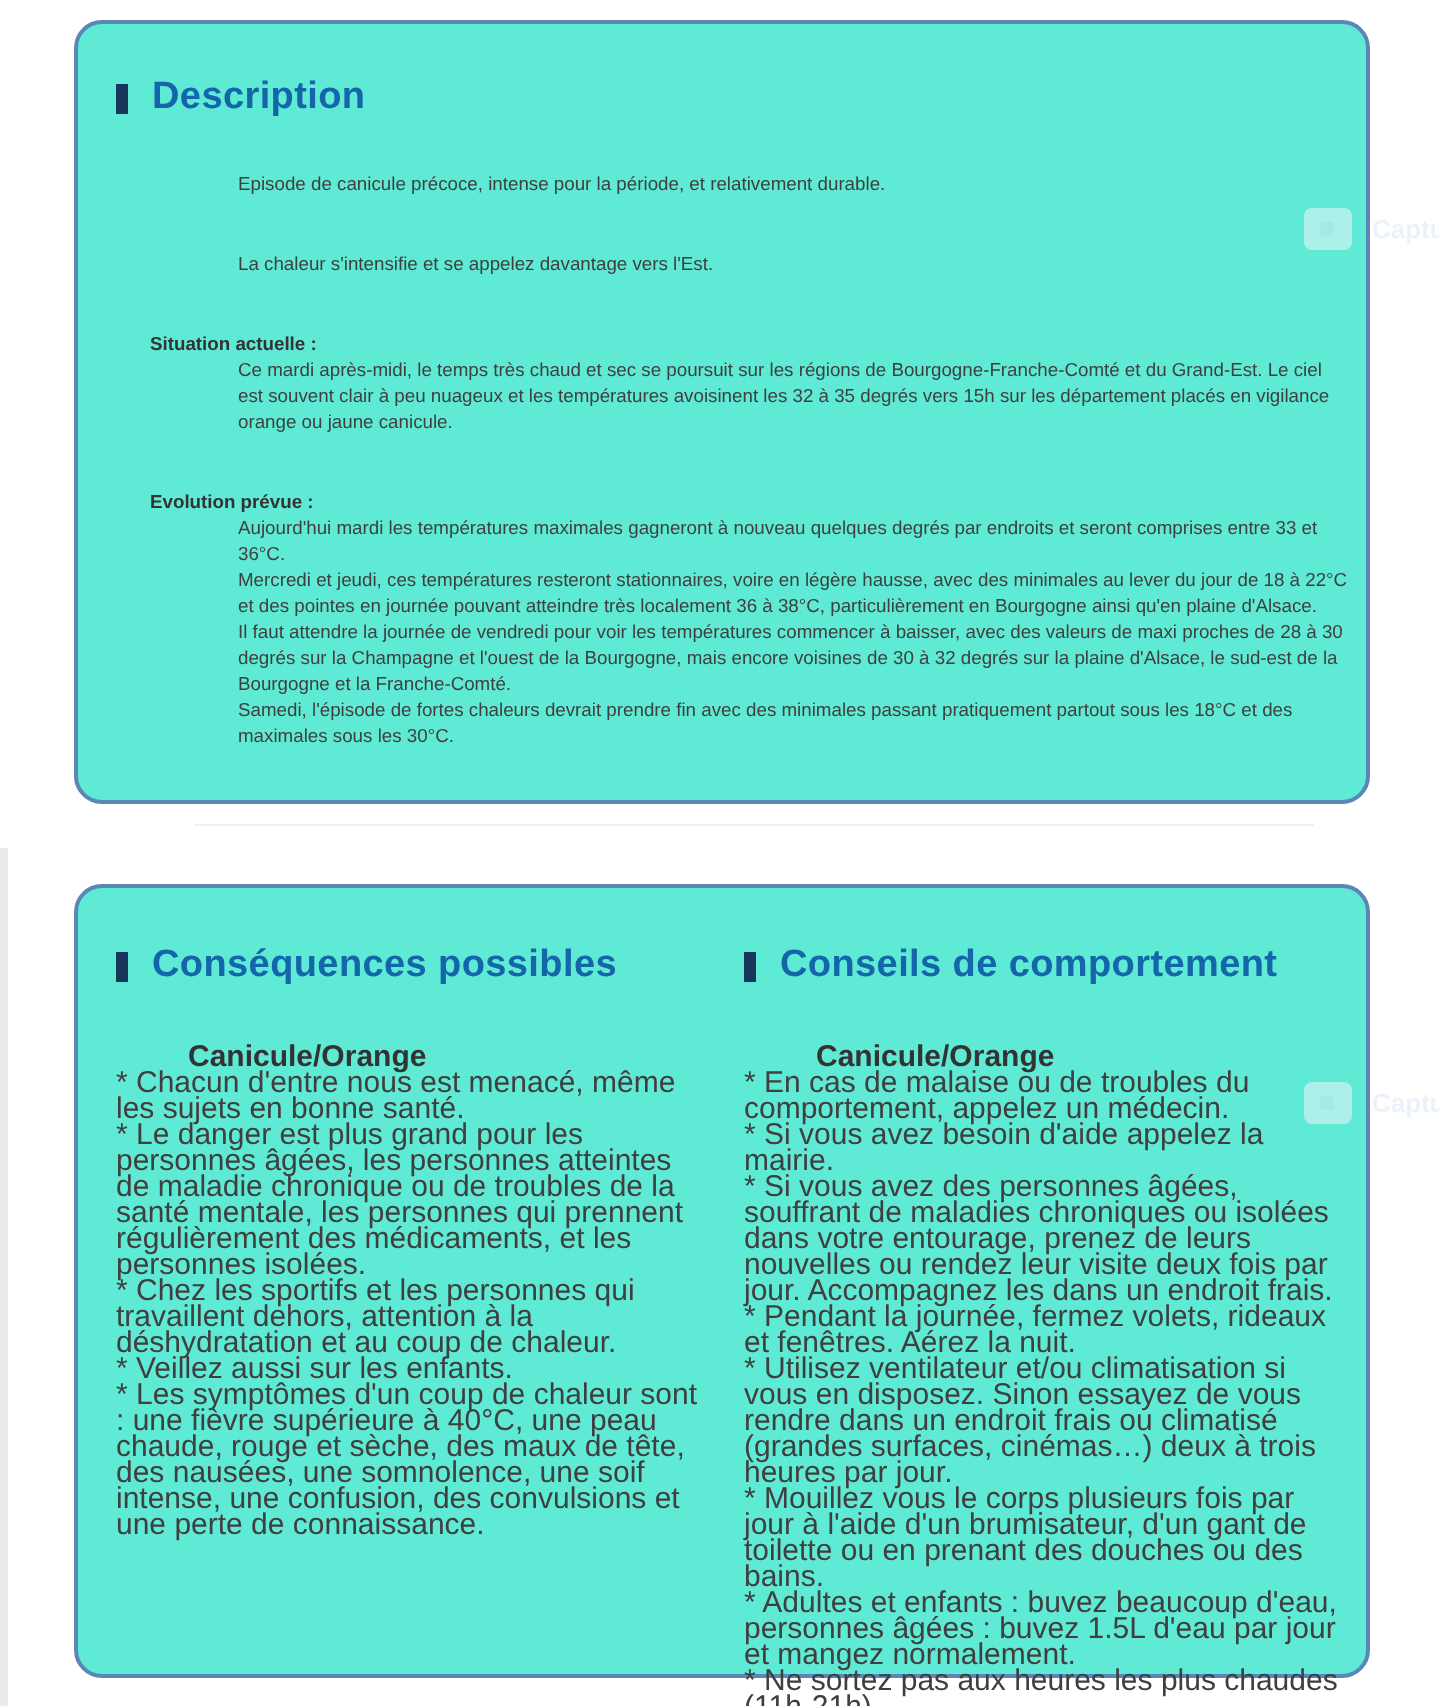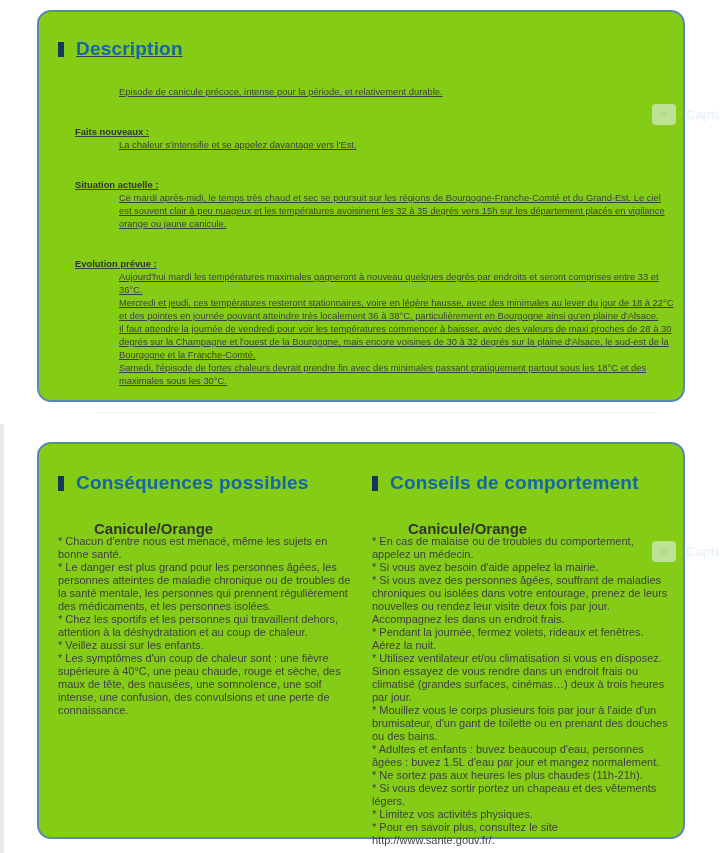--- a/index.html
+++ b/index.html
@@ -4,21 +4,21 @@
 <style>
   html,body{margin:0;padding:0;}
   body{
     width:720px;height:853px;position:relative;overflow:hidden;
     background:#ffffff;
     font-family:"Liberation Sans", sans-serif;
     color:#3d3d3d;
   }
   .card{
     position:absolute;left:37px;width:648px;box-sizing:border-box;
-    border:2px solid #5b87b7;border-radius:14px;background:#84cc16;text-decoration:underline;
+    border:2px solid #5b87b7;border-radius:14px;background:#5eead4;
   }
   #card-description{top:10px;height:392px;}
   #card-advice{top:442px;height:397px;}
   .card-title{
     display:flex;align-items:center;
     font-size:19px;font-weight:bold;color:#1565ab;letter-spacing:0.2px;
   }
   .tbar{
     width:6px;height:15px;background:#16365c;margin-right:12px;flex:0 0 auto;
   }
@@ -29,21 +29,21 @@
   }
   .block{margin-bottom:27px;}
   .block:last-child{margin-bottom:16px;}
   .b-heading{font-weight:bold;color:#333;}
   .b-lines{white-space:pre-line;padding-left:44px;}
   .col{position:absolute;top:28px;}
   #col-consequences{left:19px;width:294px;}
   #col-advice{left:333px;width:300px;}
   .col .card-title{margin-bottom:28px;}
   .col-sub{font-weight:bold;color:#333;font-size:15px;line-height:13px;margin-left:36px;}
-  .col-text{font-size:11px;line-height:13px;white-space:pre-line;color:#3f3f3f;}
+  .col-text{font-size:15px;line-height:13px;white-space:pre-line;color:#3f3f3f;}
   
   .capture-ghost{position:absolute;left:652px;width:80px;height:22px;opacity:0.55;}
   .capture-ghost .btn{
     position:absolute;left:0;top:0;width:24px;height:21px;border-radius:4px;
     background:#eef4fb;
   }
   .capture-ghost .btn::after{
     content:"";position:absolute;left:8px;top:7px;width:7px;height:7px;
     border-radius:2px;background:#dde9f5;
   }
@@ -62,21 +62,20 @@
 <section class="card" id="card-description">
   <div class="card-title" id="desc-title">
     <span class="tbar"></span>
     <span>Description</span>
   </div>
   <div class="desc-content">
     <div class="block">
       <div class="b-lines">Episode de canicule précoce, intense pour la période, et relativement durable.</div>
     </div>
     <div class="block">
-      <div class="b-heading">Faits nouveaux :</div>
       <div class="b-lines">La chaleur s'intensifie et se appelez davantage vers l'Est.</div>
     </div>
     <div class="block">
       <div class="b-heading">Situation actuelle :</div>
       <div class="b-lines">Ce mardi après-midi, le temps très chaud et sec se poursuit sur les régions de Bourgogne-Franche-Comté et du Grand-Est. Le ciel est souvent clair à peu nuageux et les températures avoisinent les 32 à 35 degrés vers 15h sur les département placés en vigilance orange ou jaune canicule.</div>
     </div>
     <div class="block">
       <div class="b-heading">Evolution prévue :</div>
       <div class="b-lines">Aujourd'hui mardi les températures maximales gagneront à nouveau quelques degrés par endroits et seront comprises entre 33 et 36°C.
 Mercredi et jeudi, ces températures resteront stationnaires, voire en légère hausse, avec des minimales au lever du jour de 18 à 22°C et des pointes en journée pouvant atteindre très localement 36 à 38°C, particulièrement en Bourgogne ainsi qu'en plaine d'Alsace.

